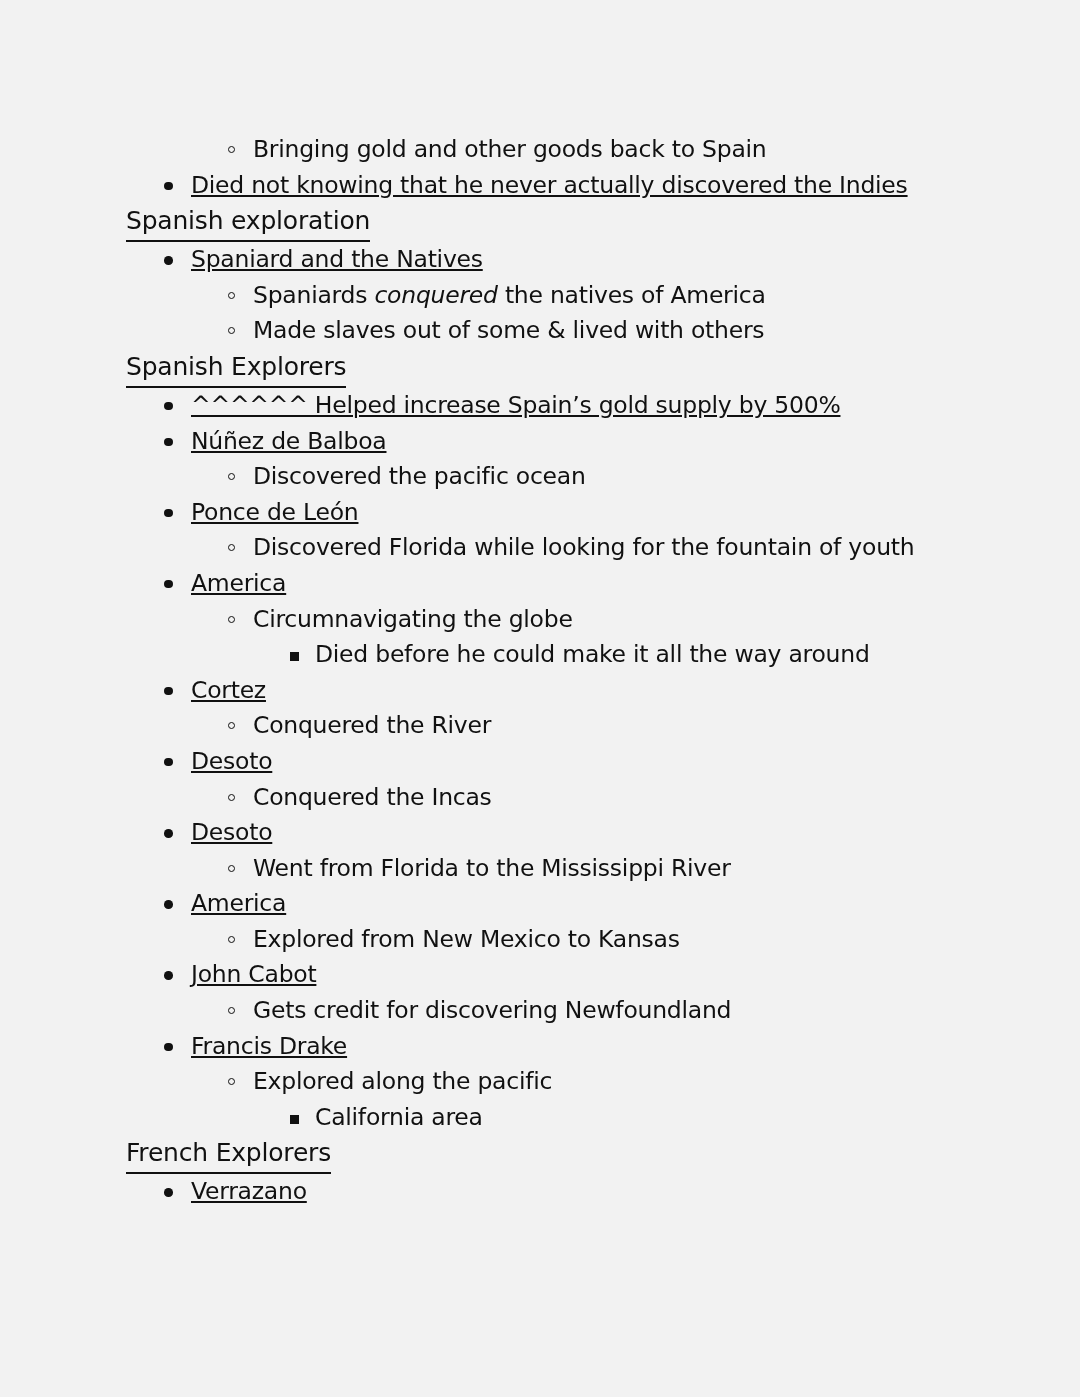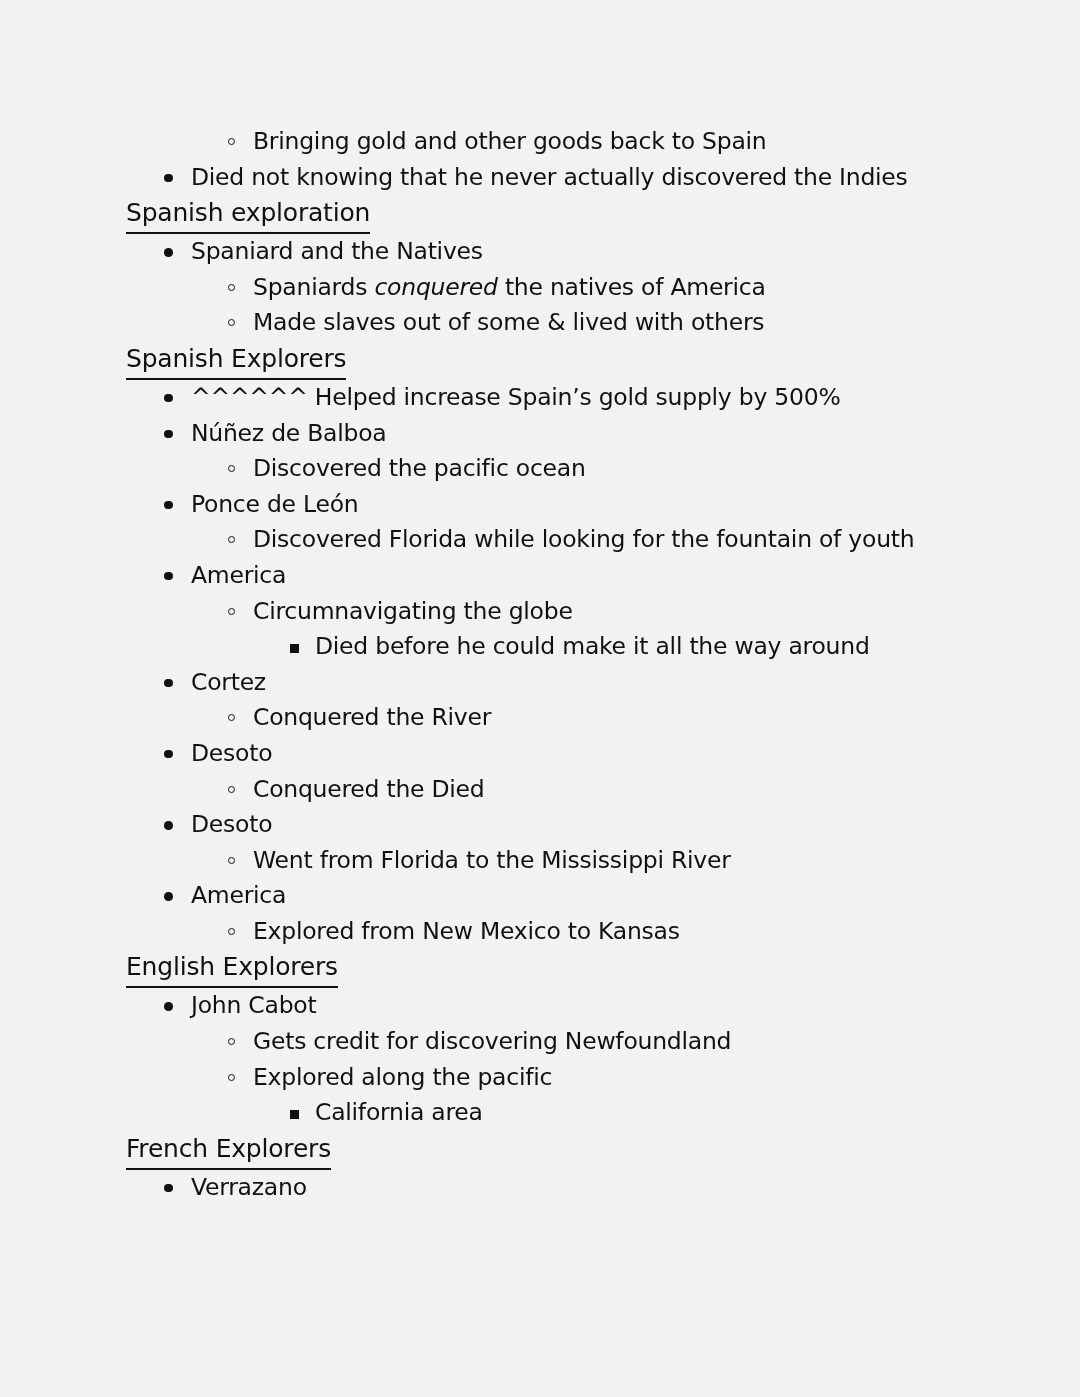--- a/index.html
+++ b/index.html
@@ -21,21 +21,21 @@
     left: 0;
     top: 0;
     width: 1080px;
     height: 1397px;
     background: #f2f2f2;
   }
 
   .outline {
     position: absolute;
     left: 126px;
-    top: 124px;
+    top: 132px;
     width: 880px;
   }
 
   .row {
     display: flex;
     align-items: baseline;
     height: 35.6px;
     line-height: 35.6px;
     white-space: nowrap;
   }
@@ -50,21 +50,21 @@
     letter-spacing: -0.2px;
     white-space: nowrap;
   }
   .heading .h-text {
     display: inline-block;
     border-bottom: 2.2px solid #111111;
     padding-bottom: 1px;
   }
 
   
-  .lvl1 { padding-left: 38px; }
+  .lvl1 { padding-left: 38px; text-decoration: underline; }
   .lvl2 { padding-left: 102px; }
   .lvl3 { padding-left: 164px; }
 
   .marker {
     flex: 0 0 auto;
     display: inline-block;
     position: relative;
   }
   .m1 { width: 27px; }
   .m1::before {
@@ -174,46 +174,49 @@
       <div class="row lvl2">
         <span class="marker m2"></span>
         <span class="txt">Conquered the River</span>
       </div>
       <div class="row lvl1">
         <span class="marker m1"></span>
         <span class="txt">Desoto</span>
       </div>
       <div class="row lvl2">
         <span class="marker m2"></span>
-        <span class="txt">Conquered the Died</span>
+        <span class="txt">Conquered the Incas</span>
       </div>
       <div class="row lvl1">
         <span class="marker m1"></span>
         <span class="txt">Desoto</span>
       </div>
       <div class="row lvl2">
         <span class="marker m2"></span>
         <span class="txt">Went from Florida to the Mississippi River</span>
       </div>
       <div class="row lvl1">
         <span class="marker m1"></span>
         <span class="txt">America</span>
       </div>
       <div class="row lvl2">
         <span class="marker m2"></span>
         <span class="txt">Explored from New Mexico to Kansas</span>
       </div>
-      <div class="heading"><span class="h-text">English Explorers</span></div>
       <div class="row lvl1">
         <span class="marker m1"></span>
         <span class="txt">John Cabot</span>
       </div>
       <div class="row lvl2">
         <span class="marker m2"></span>
         <span class="txt">Gets credit for discovering Newfoundland</span>
+      </div>
+      <div class="row lvl1">
+        <span class="marker m1"></span>
+        <span class="txt">Francis Drake</span>
       </div>
       <div class="row lvl2">
         <span class="marker m2"></span>
         <span class="txt">Explored along the pacific</span>
       </div>
       <div class="row lvl3">
         <span class="marker m3"></span>
         <span class="txt">California area</span>
       </div>
       <div class="heading"><span class="h-text">French Explorers</span></div>

